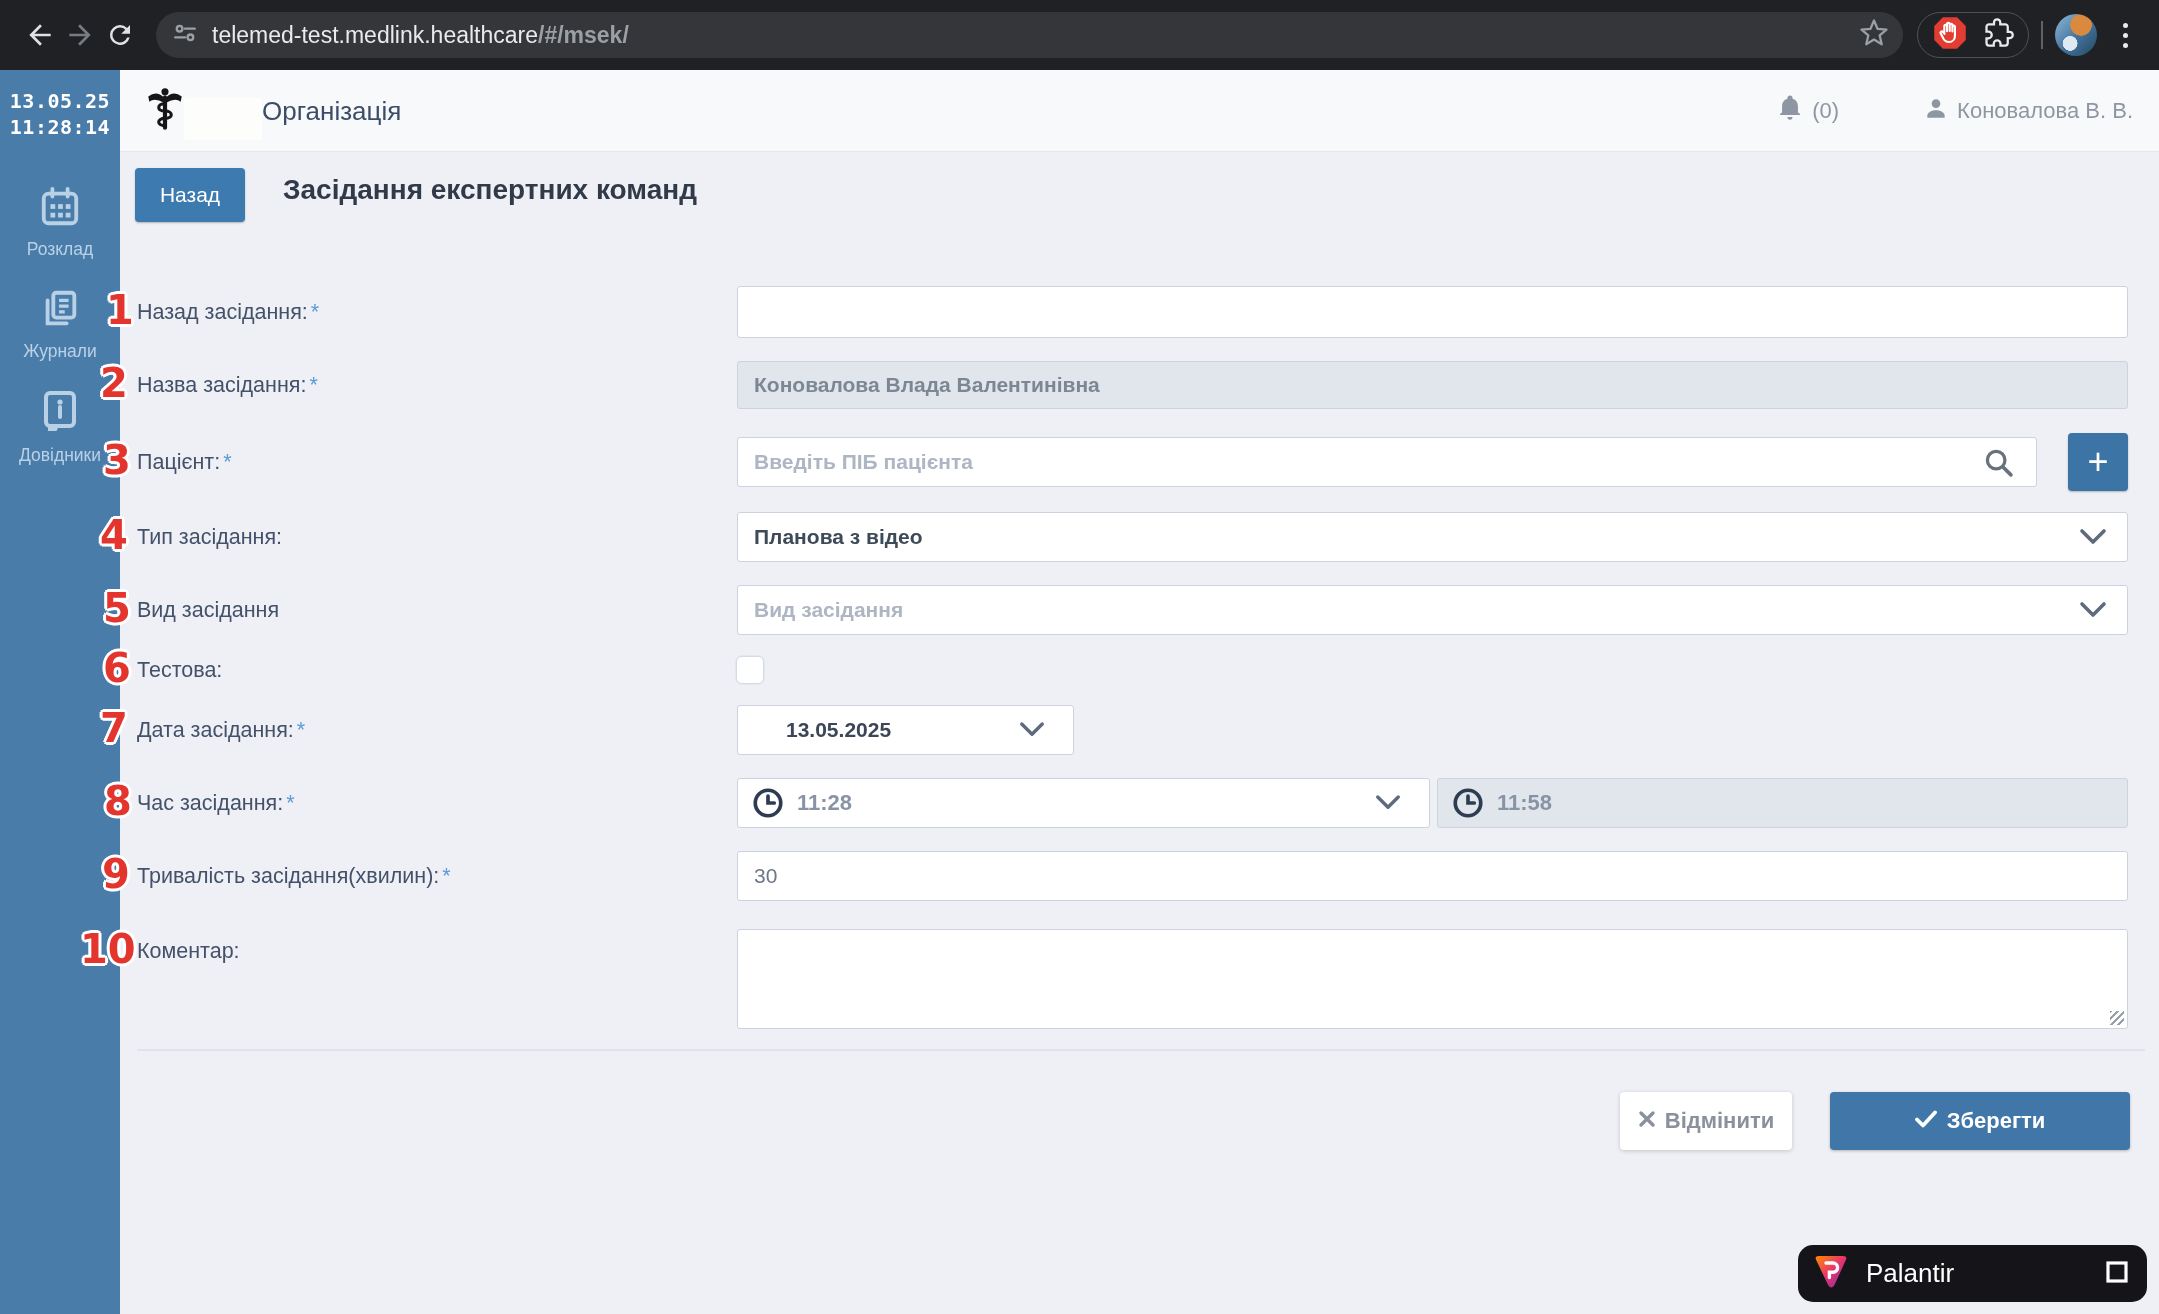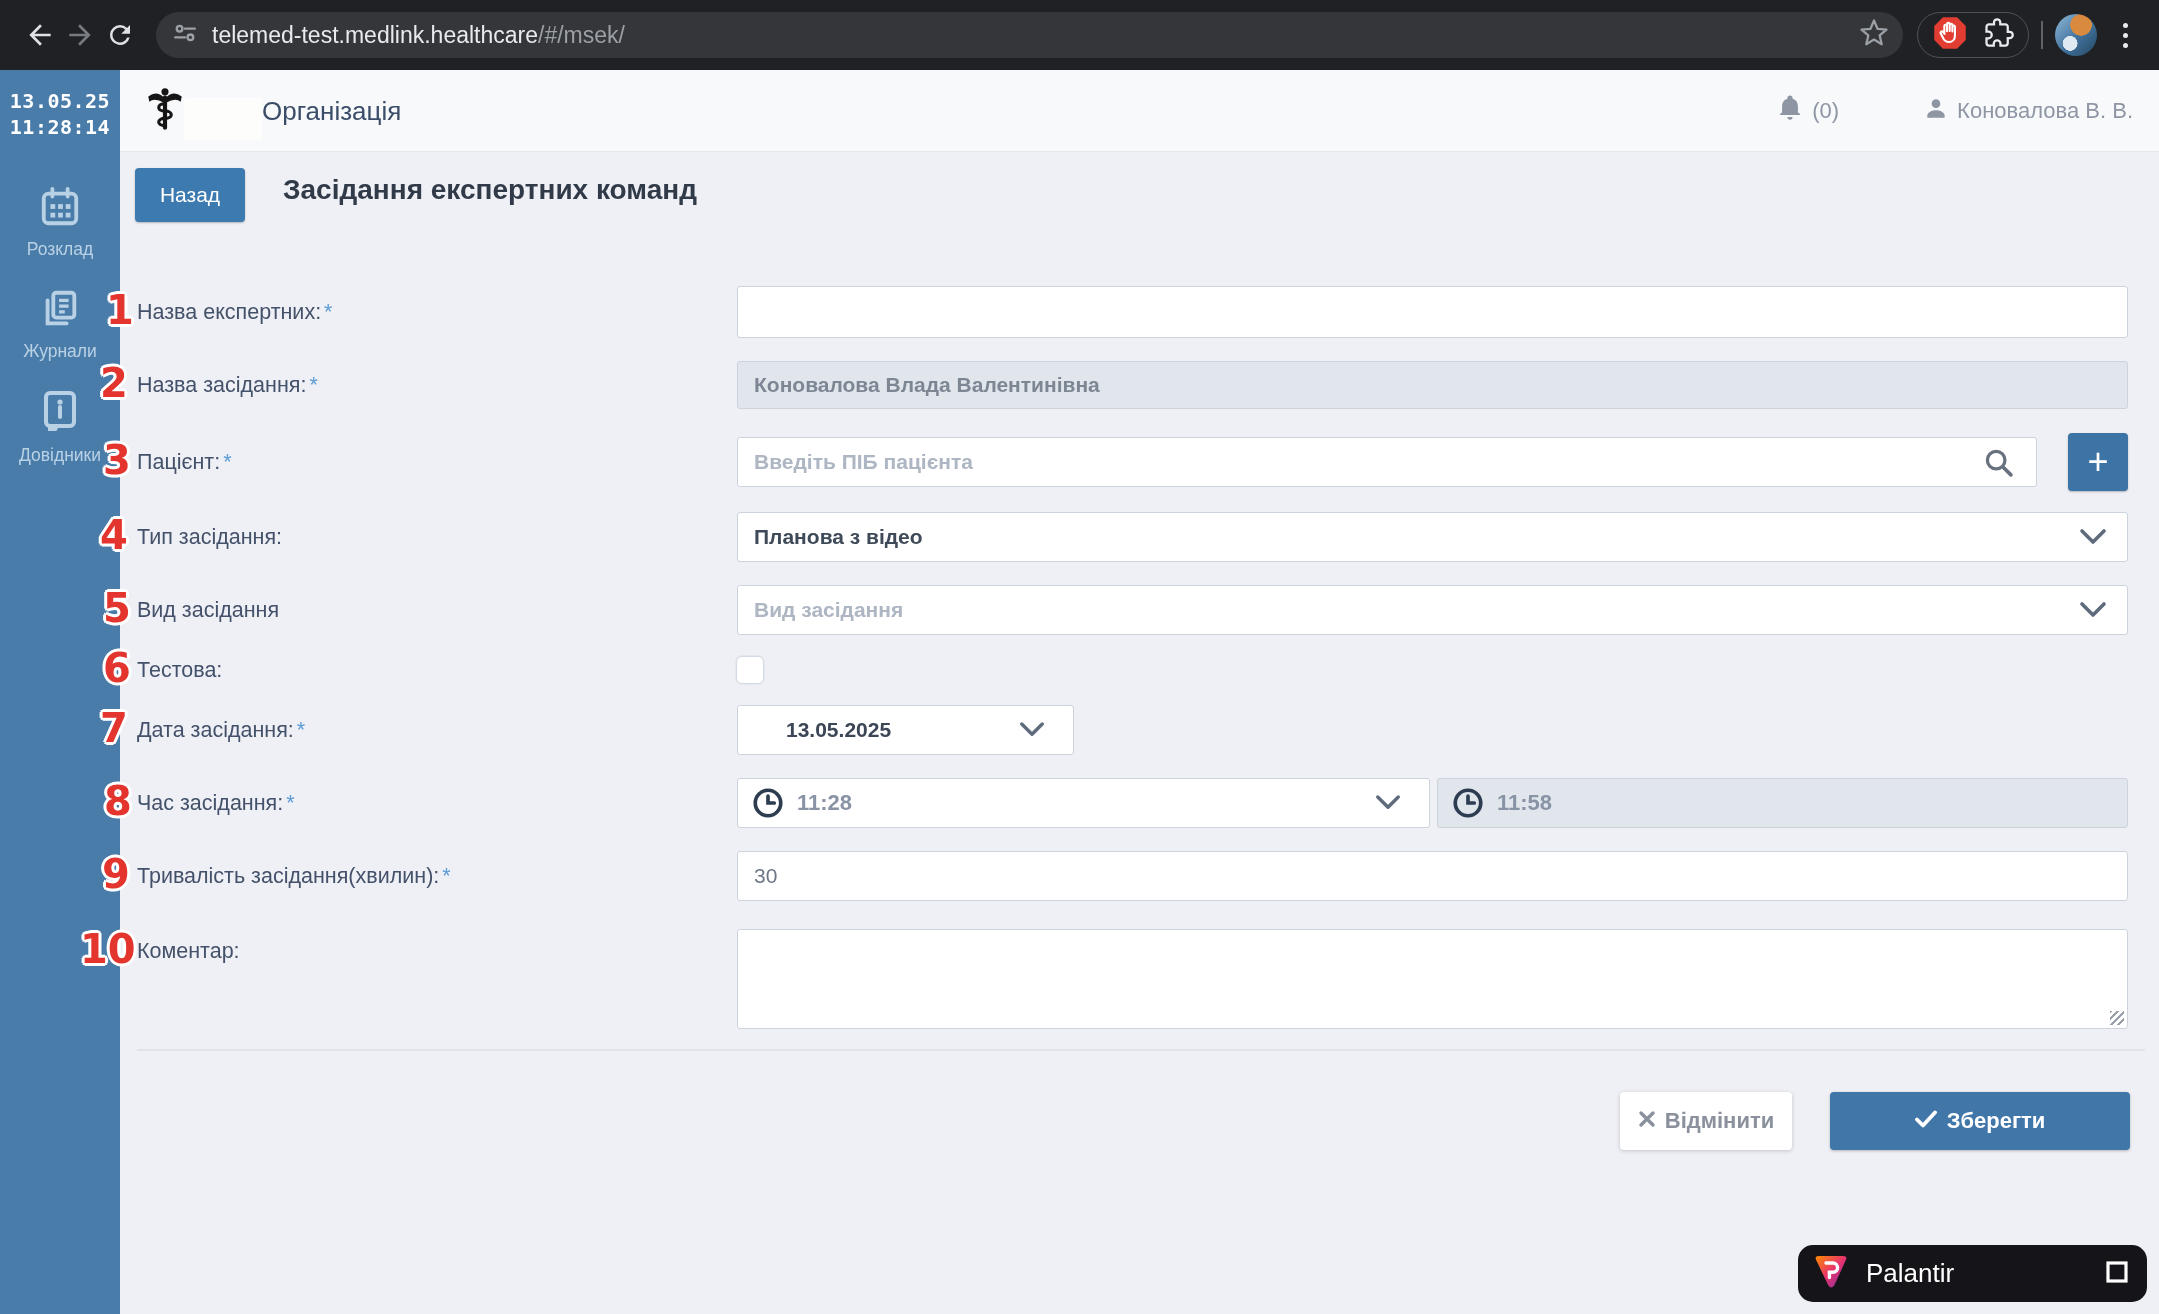--- a/index.html
+++ b/index.html
@@ -4,21 +4,21 @@
 <style>
   * { box-sizing:border-box; margin:0; padding:0; }
   html,body { width:2159px; height:1314px; }
   body { position:relative; overflow:hidden; background:#eef0f5; font-family:"Liberation Sans",sans-serif; }
 
   
   .chrome { position:absolute; top:0; left:0; width:100%; height:70px; background:#202124; display:flex; align-items:center; padding:0 16px 0 20px; }
   .nav-ic { width:40px; height:40px; display:flex; align-items:center; justify-content:center; border-radius:50%; flex:0 0 auto; }
   .omnibox { flex:1 1 auto; height:46px; background:#35363a; border-radius:23px; margin:0 14px 0 16px; display:flex; align-items:center; padding:0 14px 0 16px; min-width:0; }
   .url { flex:1 1 auto; font-size:23px; color:#e8eaed; margin-left:14px; white-space:nowrap; overflow:hidden; }
-  .url .path { color:#9aa0a6; }
+  .url .path { color:#9aa0a6;font-weight:bold; }
   .ext-cluster { flex:0 0 auto; height:46px; border:1.5px solid #4e5256; border-radius:23px; display:flex; align-items:center; gap:16px; padding:0 14px; }
   .vdiv { width:2px; height:28px; background:#5f6368; margin:0 12px; flex:0 0 auto; }
   .avatar { width:42px; height:42px; border-radius:50%; flex:0 0 auto;
     background:
       radial-gradient(circle at 62% 26%, #d98a3f 0 26%, rgba(0,0,0,0) 27%),
       radial-gradient(circle at 36% 70%, #dfe9f2 0 18%, rgba(0,0,0,0) 19%),
       linear-gradient(135deg, #8fb9d8 0%, #41719c 55%, #24485f 100%); }
   .kebab { display:flex; flex-direction:column; gap:5px; align-items:center; justify-content:center; width:36px; height:40px; margin-left:10px; }
   .kebab i { width:5px; height:5px; border-radius:50%; background:#e8eaed; }
 
@@ -213,21 +213,21 @@
       </span>
       <span>Коновалова В. В.</span>
     </span>
   </div>
 </div>
 
 <div class="content">
   <button class="back-btn">Назад</button>
   <div class="page-title">Засідання експертних команд</div>
 
-  <div class="lbl" style="top:145px"><span>Назва експертних:</span><span class="req">*</span></div>
+  <div class="lbl" style="top:145px"><span>Назад засідання:</span><span class="req">*</span></div>
   <div class="lbl" style="top:218px"><span>Назва засідання:</span><span class="req">*</span></div>
   <div class="lbl" style="top:295px"><span>Пацієнт:</span><span class="req">*</span></div>
   <div class="lbl" style="top:370px"><span>Тип засідання:</span></div>
   <div class="lbl" style="top:443px"><span>Вид засідання</span></div>
   <div class="lbl" style="top:503px"><span>Тестова:</span></div>
   <div class="lbl" style="top:563px"><span>Дата засідання:</span><span class="req">*</span></div>
   <div class="lbl" style="top:636px"><span>Час засідання:</span><span class="req">*</span></div>
   <div class="lbl" style="top:709px"><span>Тривалість засідання(хвилин):</span><span class="req">*</span></div>
   <div class="lbl" style="top:784px"><span>Коментар:</span></div>
 

